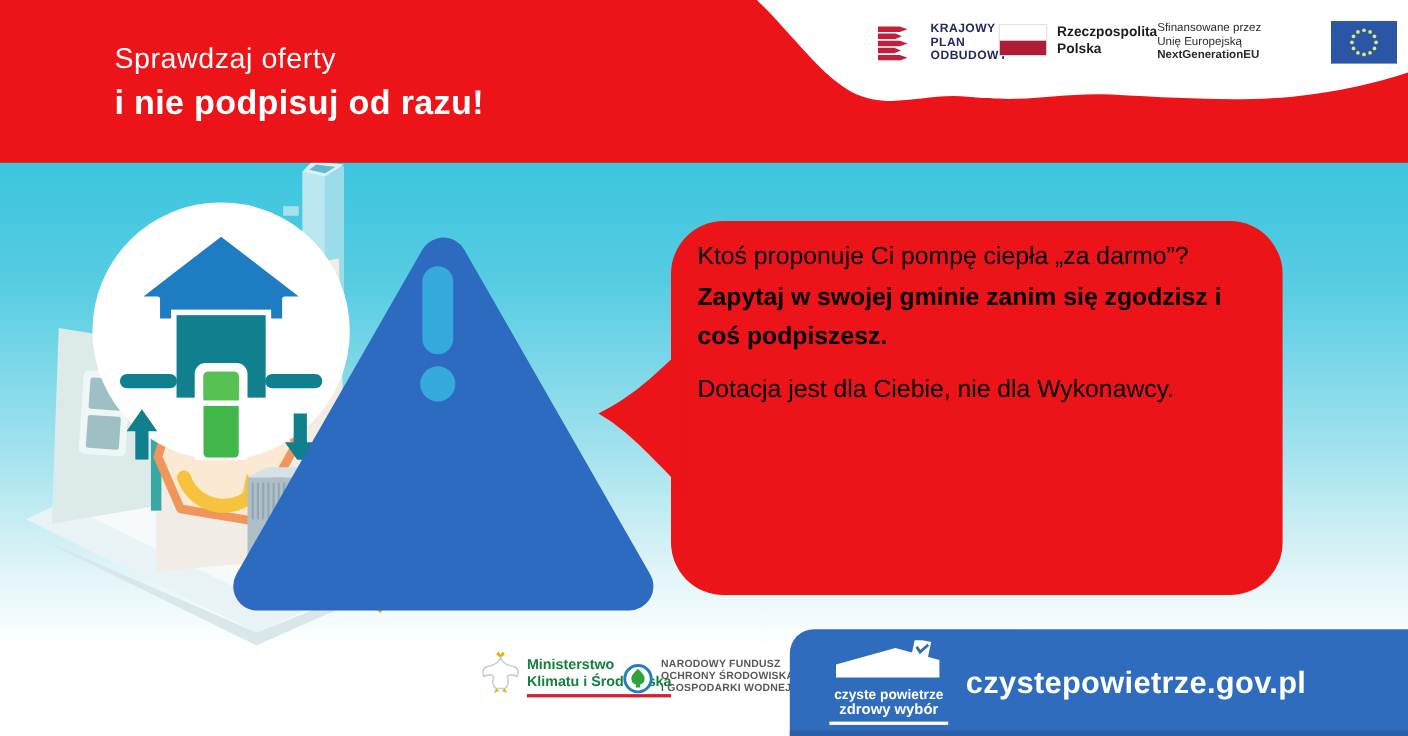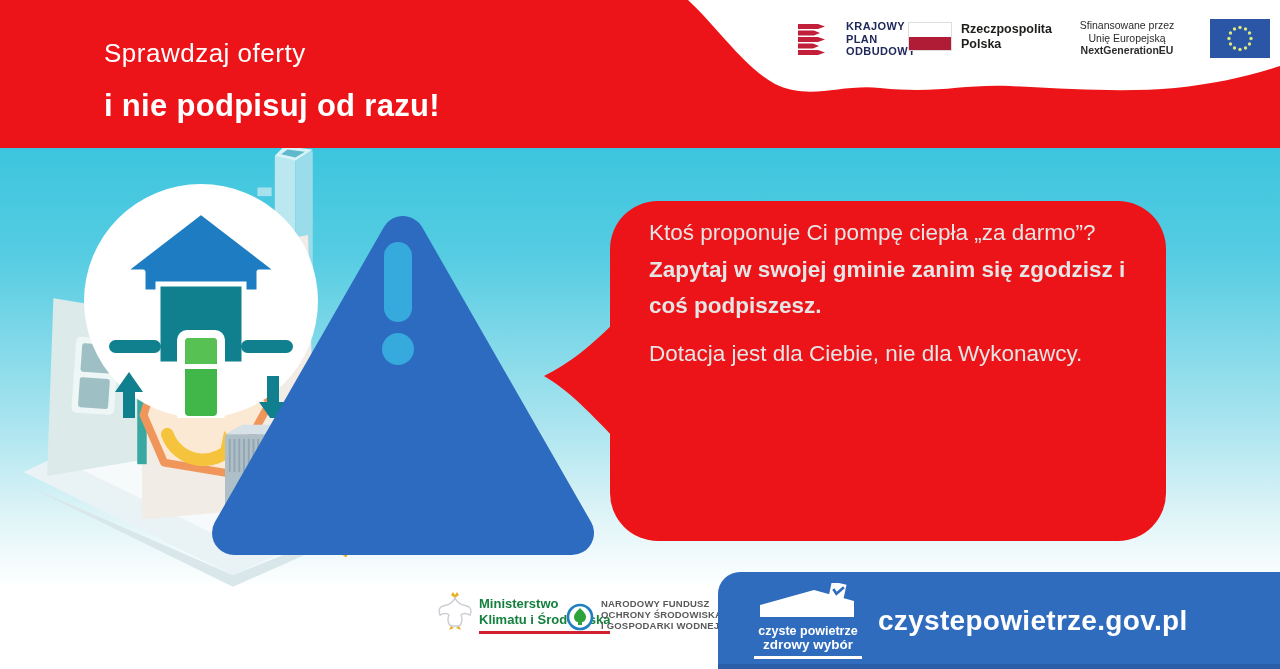--- a/index.html
+++ b/index.html
@@ -7,45 +7,45 @@
           font-family:"Liberation Sans","DejaVu Sans",sans-serif;}
   
   .bg{position:absolute;inset:0;
       background:linear-gradient(180deg,#28BFDB 0%,#2CC1DC 12%,#55CCE2 38%,
                  #A5E3EE 62%,#E2F5F8 78%,#FFFFFF 88%,#FFFFFF 100%);}
   
   .header{position:absolute;left:0;top:0;width:1280px;height:148px;background:#EC1418;}
   .header-wave{position:absolute;left:0;top:0;width:1280px;height:148px;}
   .header-title{position:absolute;left:104px;top:40px;color:#ffffff;line-height:1.0;}
   .header-title .t1{font-size:26px;font-weight:400;letter-spacing:.5px;}
-  .header-title .t2{font-size:31px;font-weight:700;margin-top:24px;letter-spacing:.3px;}
+  .header-title .t2{font-size:31px;font-weight:700;margin-top:12px;letter-spacing:.3px;}
   .header-logos{position:absolute;right:0;top:0;width:500px;height:80px;}
   .kpo{position:absolute;left:18px;top:20px;display:flex;align-items:center;gap:10px;}
   .kpo-text{margin-left:8px;color:#20295B;font-weight:700;font-size:11px;line-height:12.5px;letter-spacing:.4px;}
   .pl{position:absolute;left:128px;top:22px;display:flex;}
   .pl-flag{width:44px;height:29px;border:1px solid #DDDDDD;box-sizing:border-box;}
   .pl-flag .w{height:50%;background:#ffffff;}
   .pl-flag .r{height:50%;background:#B01C35;}
   .pl-text{margin-left:9px;color:#1D1D1B;font-weight:700;font-size:12.5px;line-height:15px;}
   .eu{position:absolute;left:272px;top:19px;display:flex;align-items:flex-start;}
-  .eu-text{width:150px;text-align:center;color:#2B2B2B;font-size:10.5px;line-height:12.5px;}
+  .eu-text{width:150px;text-align:left;color:#2B2B2B;font-size:10.5px;line-height:12.5px;}
   .eu-text .b{font-weight:700;}
   .eu-flag{margin-left:8px;}
   
   .circle{position:absolute;left:84px;top:184px;width:234px;height:234px;border-radius:50%;background:#ffffff;}
   .circle svg{position:absolute;left:0;top:0;}
   
   .triangle-svg{position:absolute;left:180px;top:170px;}
   .triangle-text{position:absolute;left:205px;top:377px;width:400px;text-align:center;
                  color:#ffffff;font-size:19px;line-height:27.5px;}
   .triangle-text .b{font-weight:700;}
   
   .bubble{position:absolute;left:610px;top:201px;width:556px;height:340px;background:#EC1418;border-radius:48px;}
   .bubble-tail{position:absolute;left:-68px;top:112px;}
-  .bubble-body{position:absolute;left:39px;top:14px;width:508px;color:#e5e5e5;
+  .bubble-body{position:absolute;left:24px;top:14px;width:508px;color:#000000;
                font-size:22.5px;line-height:36.5px;}
   .bubble-body p{margin:0 0 11px 0;}
   .bubble-body .b{font-weight:700;}
   
   .ministry{position:absolute;left:437px;top:592px;display:flex;align-items:flex-start;}
   .ministry-text{margin-left:6px;color:#15803d;font-weight:700;font-size:13px;line-height:15.5px;padding-top:4px;}
   .ministry-underline{height:2.5px;background:#D2202F;margin-top:4px;}
   .nfos{position:absolute;left:566px;top:598px;display:flex;align-items:flex-end;}
   .nfos-text{margin-left:7px;color:#58595B;font-weight:700;font-size:9.5px;line-height:11px;letter-spacing:.2px;}
   

